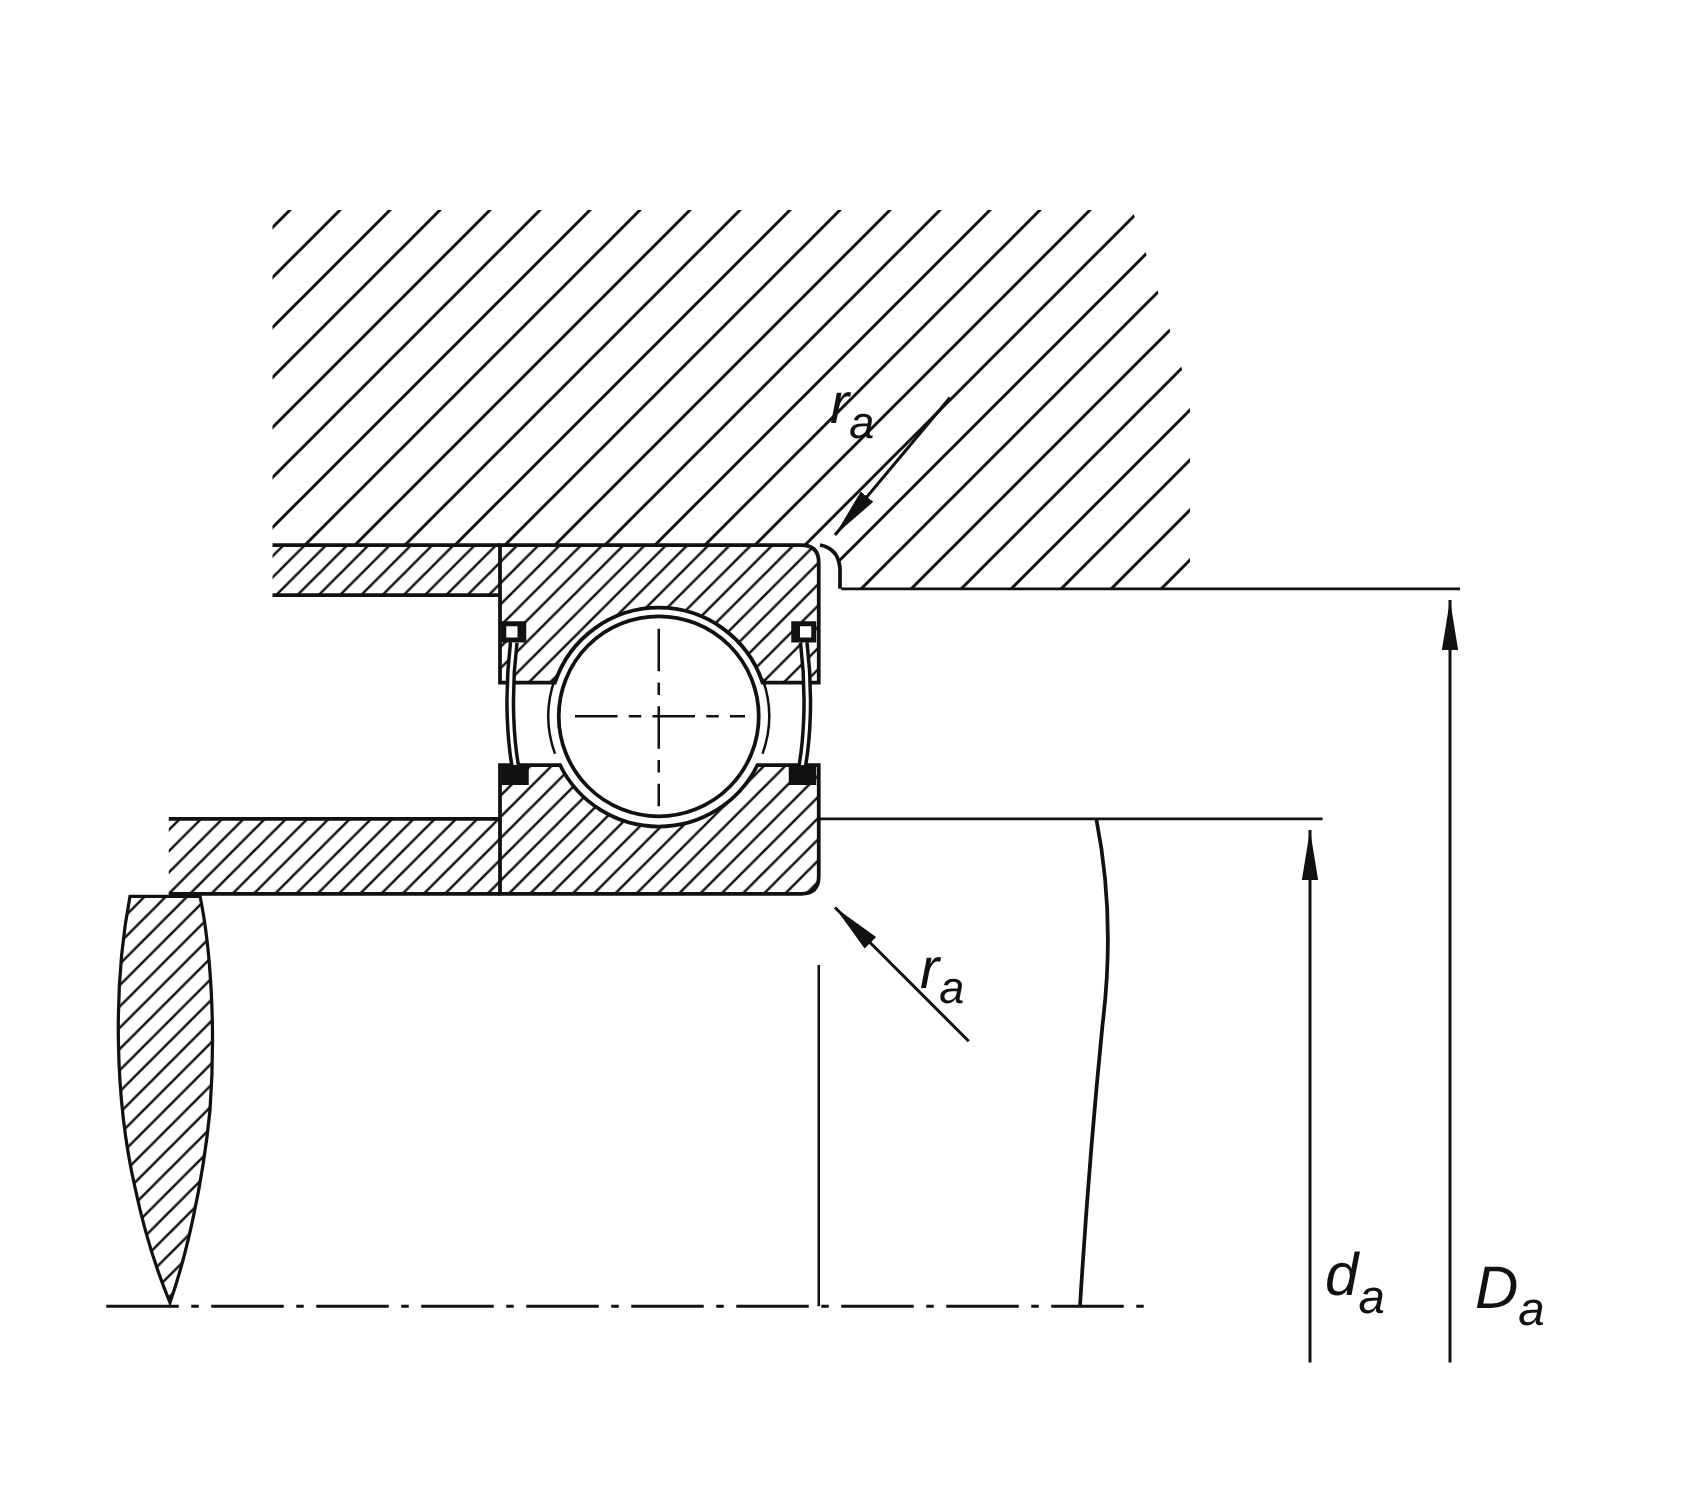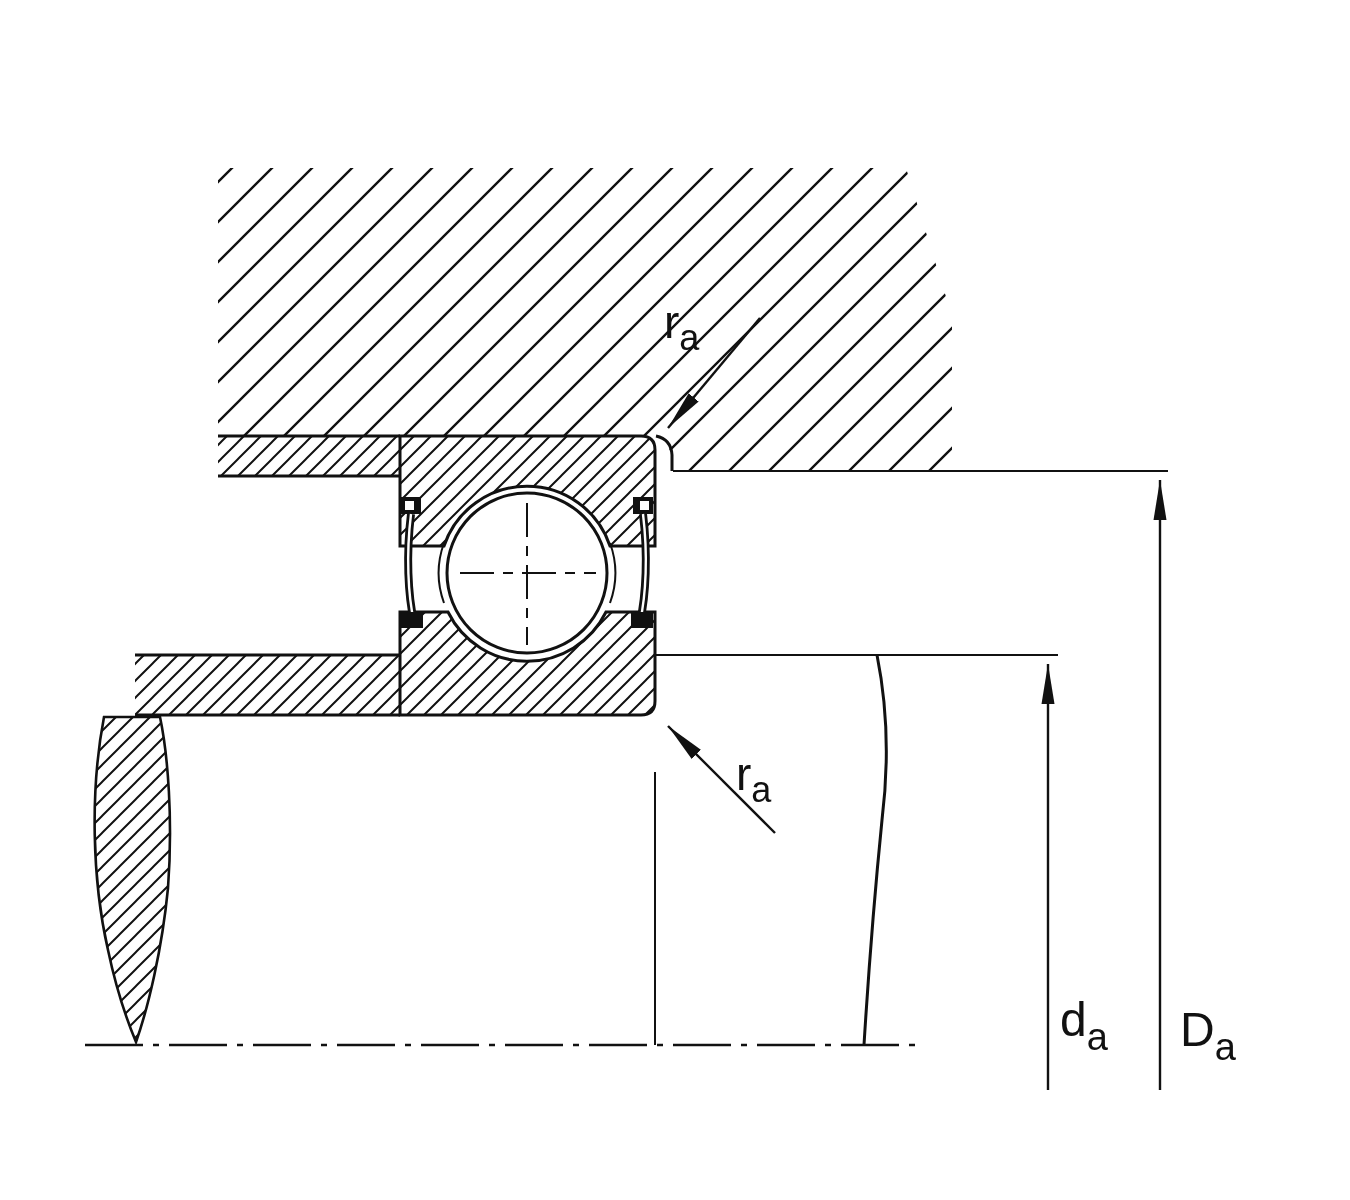--- a/index.html
+++ b/index.html
@@ -1,16 +1,16 @@
 <!DOCTYPE html>
 <html><head>
 <meta charset="utf-8">
 <style>
   html,body{margin:0;padding:0;background:#ffffff;}
-  .stage{position:relative;width:1350px;height:1200px;background:#ffffff;overflow:hidden;}
+  .stage{position:relative;width:1350px;height:1200px;background:#ffffff;overflow:hidden;font-style:italic;}
   svg text{font-family:"Liberation Sans","DejaVu Sans",sans-serif;fill:#111111;}
 </style>
 </head>
 <body>
 
 <div class="stage">
 <svg width="1350" height="1200" viewBox="0 0 1350 1200">
   <defs>
     <pattern id="hC" patternUnits="userSpaceOnUse" width="40" height="40">
       <path d="M0 40 L40 0 M-4 4 L4 -4 M36 44 L44 36" stroke="#111111" stroke-width="2.4" fill="none"></path>

